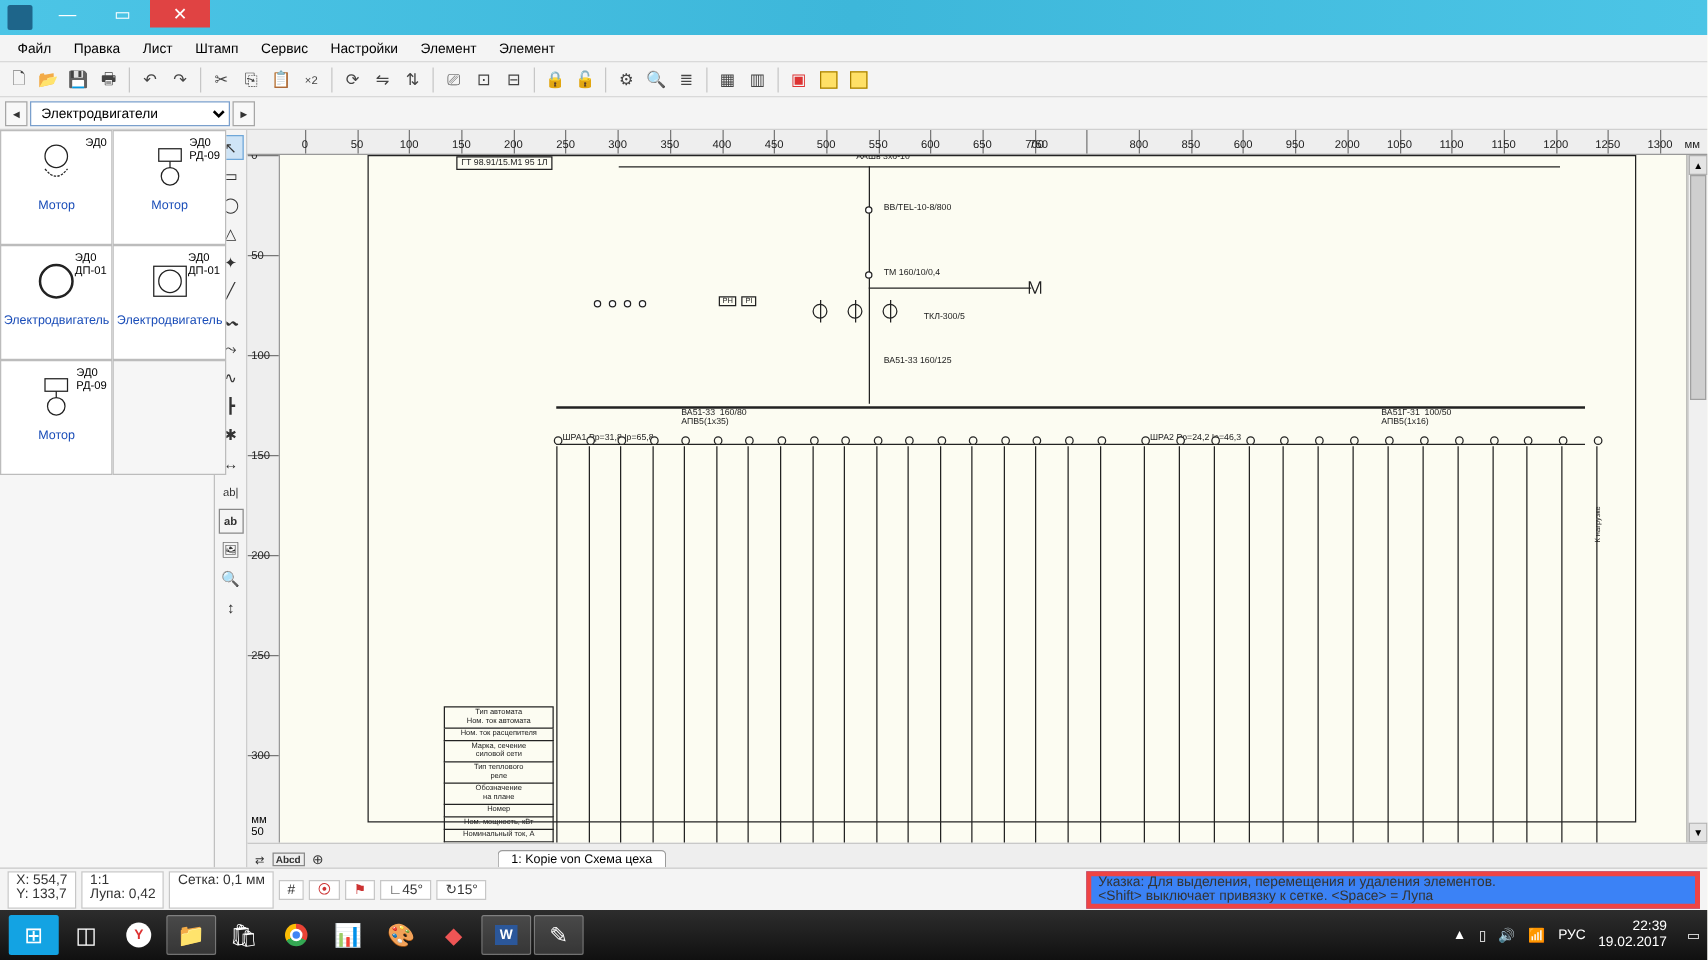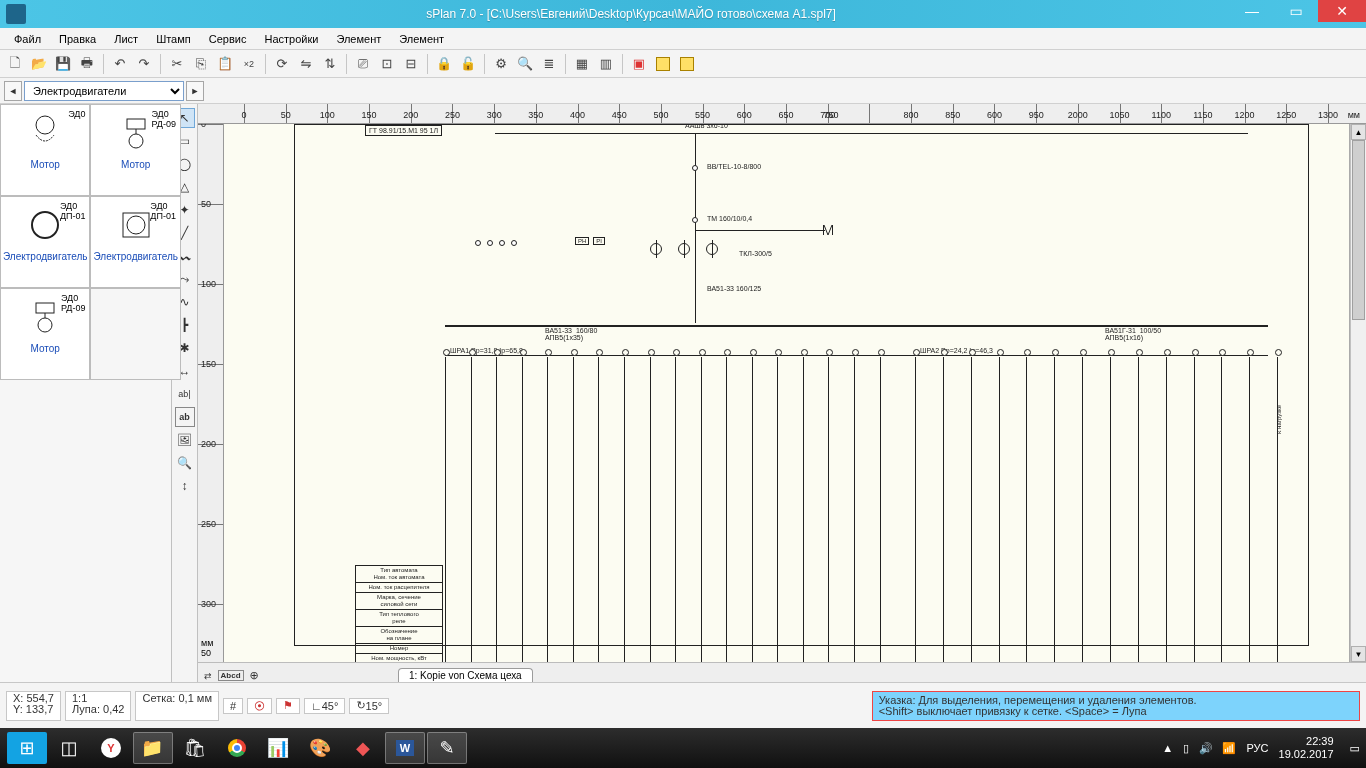--- a/index.html
+++ b/index.html
@@ -89,39 +89,38 @@
 
 
 .tabrow { height:20px; background:#eee; border-top:1px solid #bcbcbc; display:flex; align-items:flex-end; padding-left:4px; }
 .tabrow .llbls { width:196px; display:flex; gap:6px; font-size:9px; color:#333; align-items:center; padding-left:2px;}
 .tabrow .tab { background:#fff; border:1px solid #9b9b9b; border-bottom:none; border-radius:4px 4px 0 0; padding:1px 10px; font-size:10px; }
 
 
 .status1 { height:20px; background:#f4f4f4; border-top:1px solid #c7c7c7; display:flex; align-items:center; padding:0 6px; font-size:10px; color:#333; gap:4px; }
 .status1 .cell { border:1px solid #c7c7c7; padding:1px 6px; background:#fff; height:16px; display:flex;align-items:center; }
 .status1 .spacer { flex:1; }
-.status1 .hint { border:1px solid #ef4444; background:#7dd3fc; padding:1px 6px; height:30px; display:flex; flex-direction:column; justify-content:center; line-height:11px;}
-.status1 { height:46px; }
+.status1 .hint { border:4px solid #ef4444; background:#3b82f6; padding:1px 6px; height:30px; display:flex; flex-direction:column; justify-content:center; line-height:11px;}
+.status1 { height:34px; }
 
 
 .taskbar { height:40px; background: linear-gradient(#2d2d2d,#101010); display:flex; align-items:center; padding:0 6px; color:#fff; }
 .taskbar .tbicon { width:40px; height:32px; margin:0 1px; display:flex; align-items:center; justify-content:center; border-radius:2px; font-size:18px; }
 .taskbar .tbicon.active { background: rgba(255,255,255,.15); box-shadow: inset 0 0 0 1px rgba(255,255,255,.3); }
 .taskbar .tray { margin-left:auto; display:flex; align-items:center; gap:10px; font-size:11px; }
 .taskbar .clock { text-align:right; line-height:13px; font-size:11px; padding-right:6px; }
 
 
 svg { display:block; }
 </style>
 </head>
 <body>
 
 <div class="titlebar">
   <div class="icon"></div>
-  <div class="title">sPlan 7.0 - [C:\Users\Евгений\Desktop\Курсач\МАЙО готово\схема A1.spl7]</div>
   <div class="winbtns">
     <div class="winbtn min">—</div>
     <div class="winbtn max">▭</div>
     <div class="winbtn close">✕</div>
   </div>
 </div>
 
 <div class="menubar" id="menubar">
     <div class="menuitem">Файл</div>
     <div class="menuitem">Правка</div>

